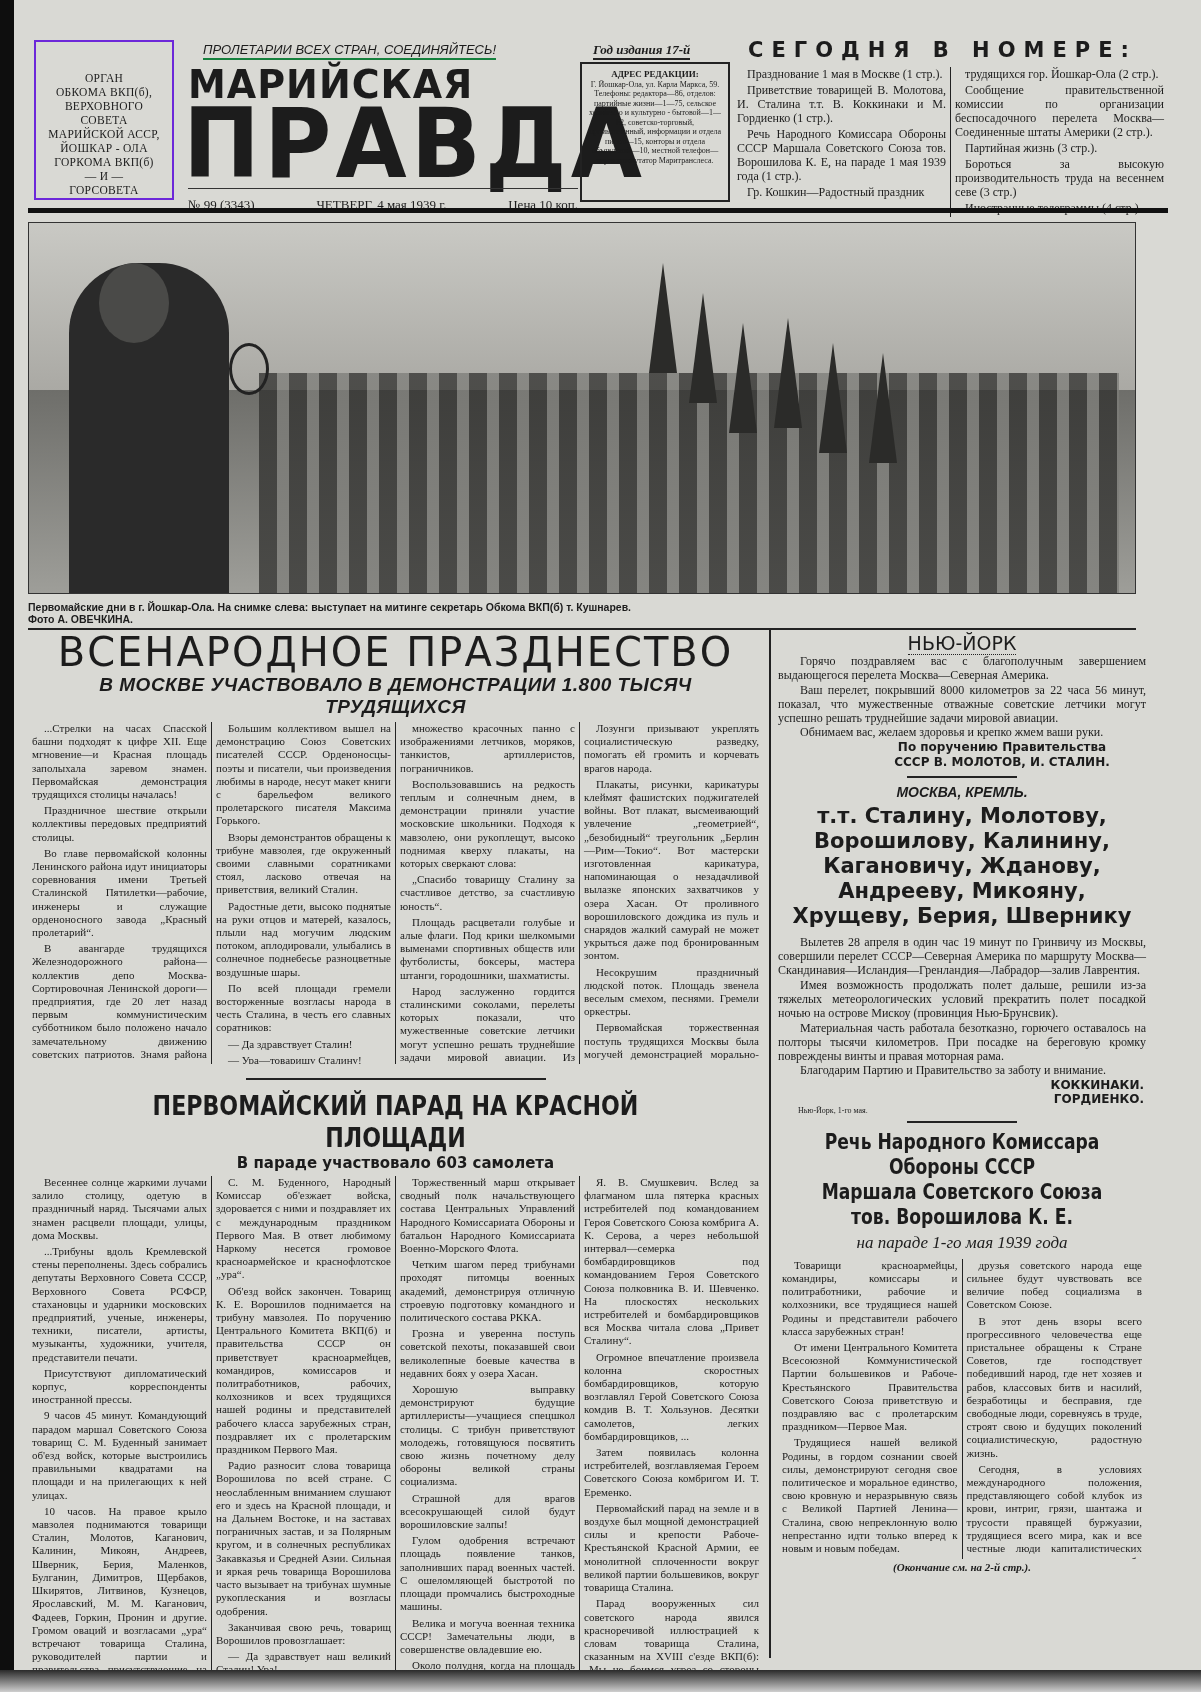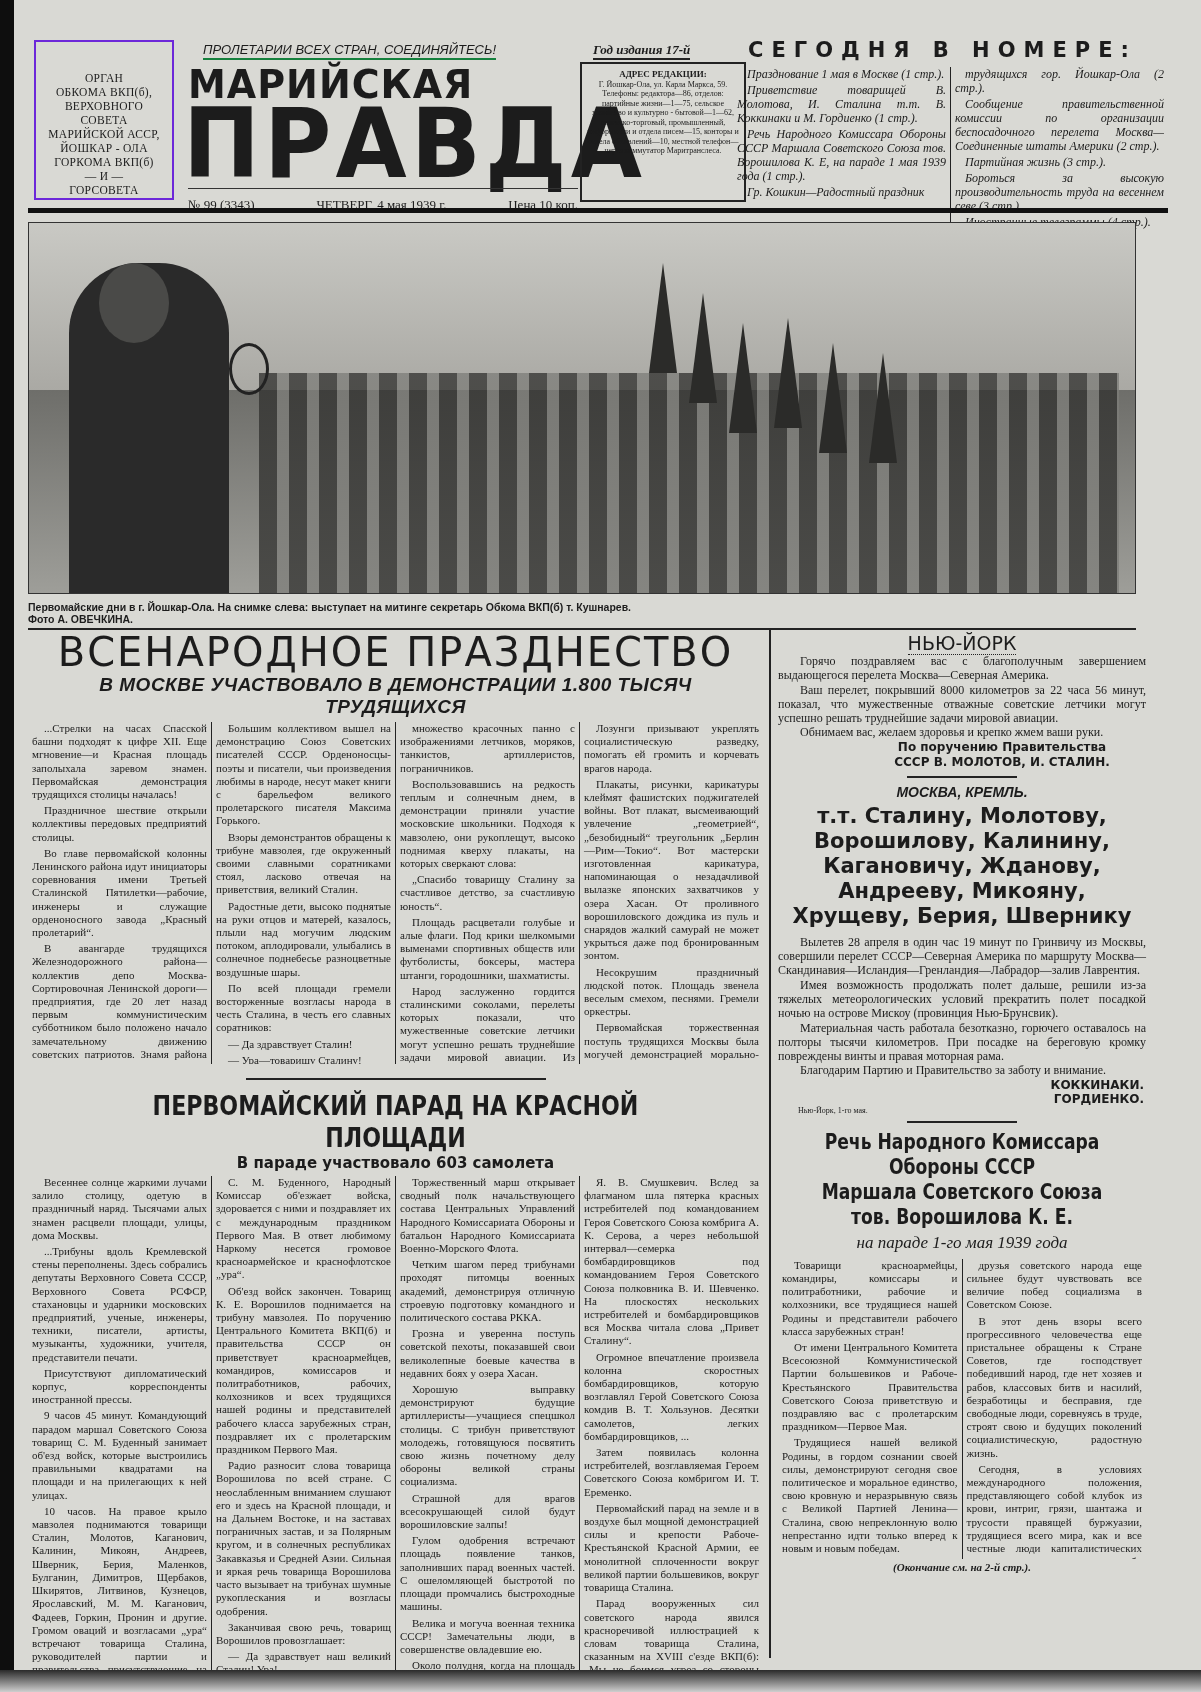--- a/index.html
+++ b/index.html
@@ -9,25 +9,25 @@
   .page{position:absolute;left:28px;top:30px;width:1140px;}
   
   .org-box{position:absolute;left:6px;top:10px;width:140px;height:160px;border:2px solid #6d28d9;box-sizing:border-box;text-align:center;font-size:11.5px;line-height:14px;padding-top:29px;letter-spacing:.3px;}
   .org-box div{white-space:nowrap;}
   .slogan{position:absolute;left:175px;top:12px;font-style:italic;font-size:13px;font-family:"Liberation Sans",sans-serif;border-bottom:2px solid #15803d;padding-bottom:1px;}
   .paper-name1{position:absolute;left:160px;top:32px;font-family:"DejaVu Sans",sans-serif;font-weight:900;font-size:38px;letter-spacing:1px;transform:scaleY(1.05);}
   .paper-name2{position:absolute;left:155px;top:68px;font-family:"DejaVu Sans",sans-serif;font-weight:900;font-size:92px;line-height:92px;letter-spacing:4px;transform:scaleY(1.05);}
   .issue-line{position:absolute;left:160px;top:158px;width:390px;font-size:13px;display:flex;justify-content:space-between;border-top:1px solid #333;padding-top:8px;}
   .masthead-rule{position:absolute;left:0;top:178px;width:1140px;height:5px;background:#111;}
   .year{position:absolute;left:565px;top:12px;font-style:italic;font-weight:bold;font-size:13px;border-bottom:2px solid #222;}
-  .addr-box{position:absolute;left:552px;top:32px;width:166px;height:140px;border:2px solid #222;box-sizing:border-box;font-size:8px;line-height:9.5px;padding:6px 5px;text-align:center;}
+  .addr-box{position:absolute;left:552px;top:32px;width:150px;height:140px;border:2px solid #222;box-sizing:border-box;font-size:8px;line-height:9.5px;padding:6px 5px;text-align:center;}
   .addr-box .ttl{font-weight:bold;font-size:9px;}
   .today-title{position:absolute;left:720px;top:8px;font-family:"DejaVu Sans",sans-serif;font-weight:bold;font-size:21px;letter-spacing:8px;}
   .today-cols{position:absolute;left:705px;top:37px;width:435px;display:flex;font-size:12px;line-height:14px;}
-  .today-col{flex:1;padding:0 4px;font-style:italic;}
+  .today-col{flex:1;padding:0 4px;}
   .today-col + .today-col{border-left:1px solid #222;}
   .today-col p{margin:0 0 2px 0;text-indent:10px;text-align:justify;}
   
   .photo{position:absolute;left:28px;top:222px;width:1108px;height:372px;border:1px solid #333;box-sizing:border-box;background:#9a9a96;overflow:hidden;}
   .photo .sky{position:absolute;left:0;top:0;width:100%;height:45%;background:linear-gradient(#c9c9c4,#aaa9a4);}
   .photo .ground{position:absolute;left:0;bottom:0;width:100%;height:55%;background:linear-gradient(#6e6e6a,#9e9e99);}
   .photo .speaker{position:absolute;left:40px;top:40px;width:160px;height:330px;background:#2a2a2a;border-radius:70px 70px 0 0;}
   .photo .head{position:absolute;left:62px;top:22px;width:70px;height:80px;background:#4a4a48;border-radius:50%;}
   .photo .mic{position:absolute;left:195px;top:100px;width:34px;height:46px;border:3px solid #222;border-radius:50%;}
   .photo .crowd{position:absolute;left:230px;top:150px;width:860px;height:220px;background:repeating-linear-gradient(90deg,#2f2f2d 0 18px,#7d7d79 18px 30px);opacity:.75;}

